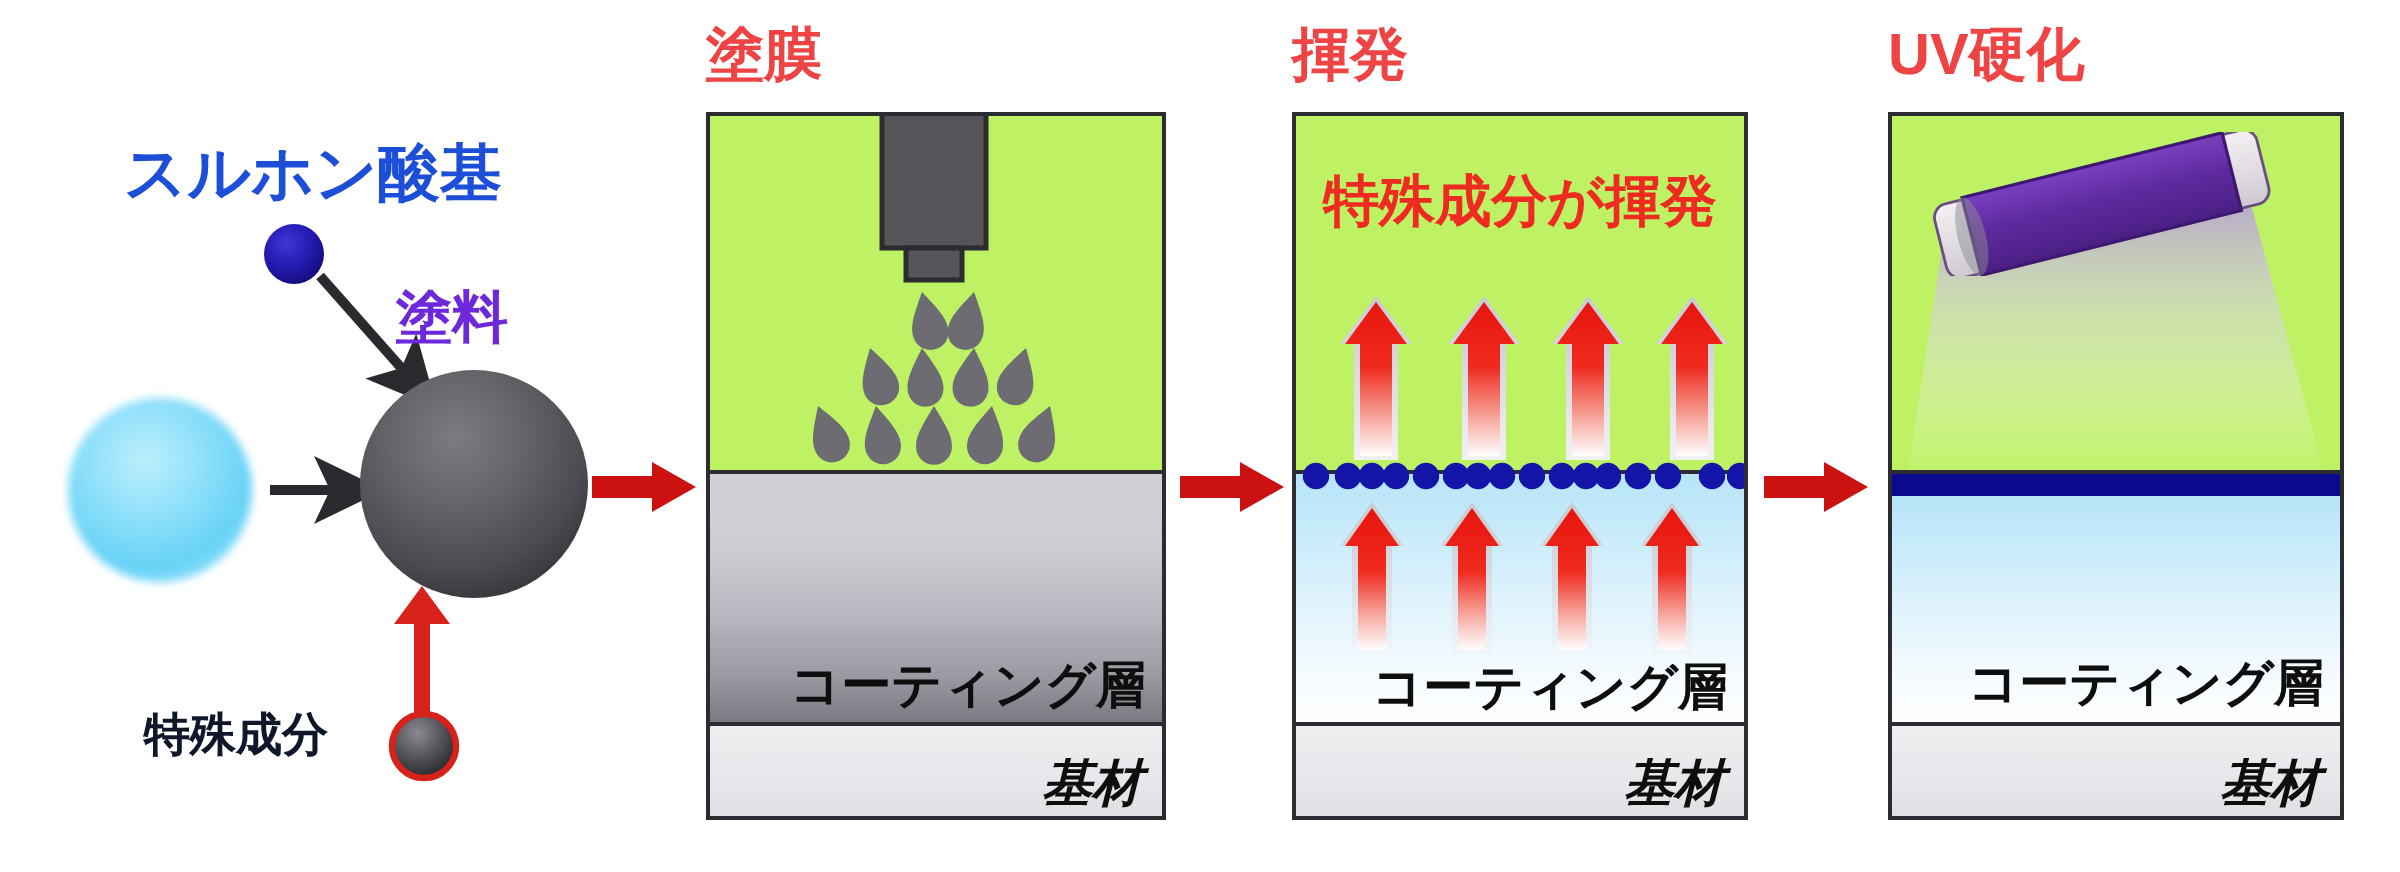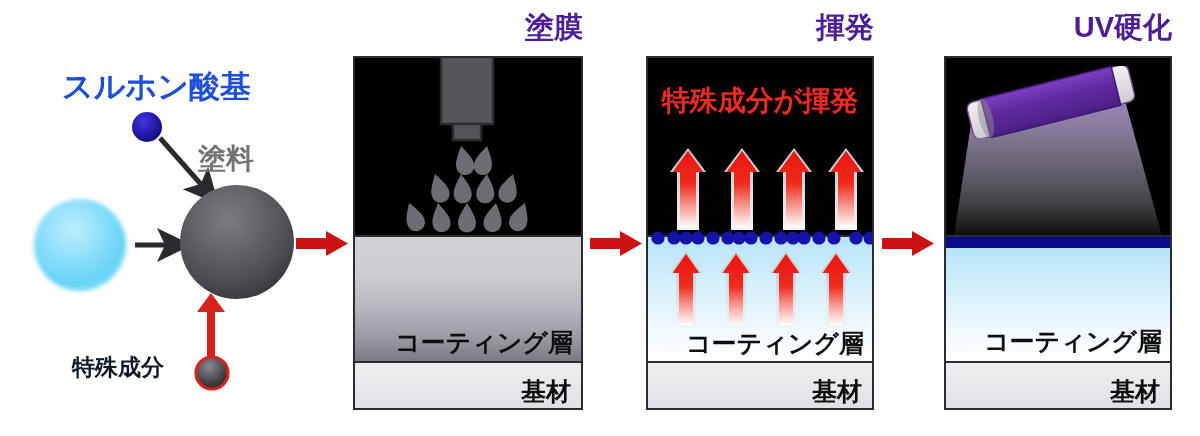--- a/index.html
+++ b/index.html
@@ -41,43 +41,43 @@
     text-align: center;
     width: 140px;
     line-height: 1.18;
     white-space: nowrap;
   }
   .lbl-main .l2 { display:block; margin-left:-10px; }
   .lbl-paint {
     left: 198px; top: 140px;
     font-size: 28px;
     font-weight: bold;
-    color: #737373;
+    color: #6d28d9;
     white-space: nowrap;
   }
   .lbl-special {
     left: 72px; top: 352px;
     font-size: 23px;
     font-weight: bold;
     color: #0f172a;
     white-space: nowrap;
   }
 
   
   .panel-frame {
     border: 2px solid #2b2b31;
-    background: #000000;
+    background: #bef264;
     box-sizing: border-box;
     overflow: hidden;
   }
   .panel-title {
     font-size: 29px;
     font-weight: bold;
-    color: #4c1d95;
-    text-align: right;
+    color: #ef4444;
+    text-align: left;
     white-space: nowrap;
   }
   .layer-label {
     position: absolute;
     font-size: 25px;
     font-weight: bold;
     color: #0e0e0e;
     white-space: nowrap;
     margin-left: 28px;
   }
@@ -87,20 +87,21 @@
     background: linear-gradient(to bottom,
       #d3d1d6 0%, #cfcdd3 28%, #b9b7bf 55%, #9b99a2 80%, #78767f 100%);
   }
   .coat-blue {
     background: linear-gradient(to bottom,
       #b7e4f8 0%, #c4eafa 18%, #ddf2fc 48%, #f2fafe 75%, #ffffff 100%);
   }
   .substrate {
     background: linear-gradient(to bottom, #eeeef1 0%, #e7e7eb 60%, #dedee3 100%);
     border-top: 2px solid #2b2b31;
+    font-style: italic;
   }
   .hard-top {
     background: #0a0a8c;
   }
 
   
   .conn-arrow { }
 </style>
 </head>
 <body>

